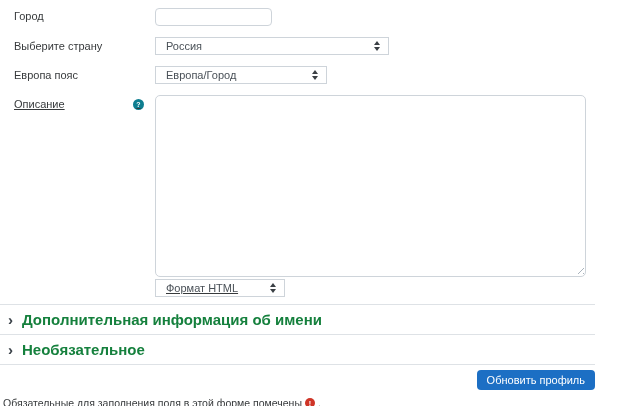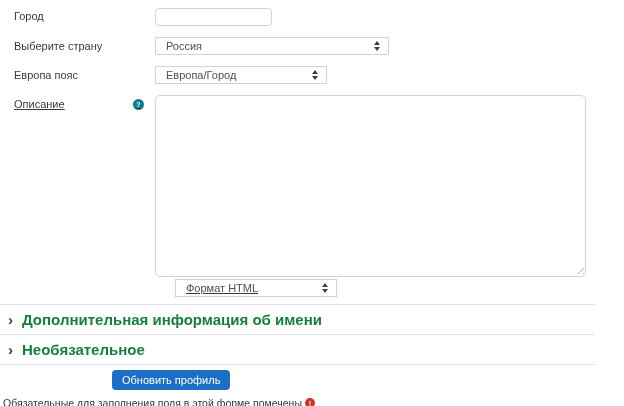--- a/index.html
+++ b/index.html
@@ -19,21 +19,21 @@
     font-family:"Liberation Sans","DejaVu Sans",sans-serif;
   }
 
   .select {
     height:18px; border:1px solid #ced4da; border-radius:0; background:#fff;
     display:flex; align-items:center; justify-content:space-between;
     padding:0 8px 0 10px; font-size:11px; color:#495057; cursor:pointer;
   }
   .select.w-country { width:234px; }
   .select.w-timezone { width:172px; }
-  .select.w-format { width:162px; margin-top:2px;margin-left:20px; }
+  .select.w-format { width:130px; margin-top:2px; }
   .sel-arrows { display:flex; flex-direction:column; align-items:center; gap:2px; }
   .tri-up { width:0; height:0; border-left:3px solid transparent; border-right:3px solid transparent; border-bottom:4px solid #3a3f44; }
   .tri-down { width:0; height:0; border-left:3px solid transparent; border-right:3px solid transparent; border-top:4px solid #3a3f44; }
 
   .help-badge {
     width:11px; height:11px; border-radius:50%; background:#0d7e90; color:#fff;
     font-size:7px; font-weight:bold; display:inline-flex; align-items:center; justify-content:center;
     margin-top:-1px; cursor:pointer; line-height:1;
   }
 
@@ -52,21 +52,21 @@
 
   .section-header {
     border-top:1px solid #dee2e6; display:flex; align-items:center;
     padding:6px 0 6px 8px; cursor:pointer;
   }
   .section-header .chev { font-size:15px; font-weight:bold; color:#3a4148; margin-right:9px; line-height:17px; }
   .section-header h3 { font-size:15px; font-weight:bold; color:#15803d; line-height:17px; }
   .first-rule { margin-top:7px; }
   .final-rule { border-top:1px solid #dee2e6; height:0; }
 
-  .btn-row { padding-left:112px; margin-top:5px; display:flex; gap:4px; }
+  .btn-row { padding-left:112px; margin-top:5px; display:flex; gap:4px;justify-content:flex-end; }
   .btn {
     height:20px; border:none; border-radius:4px; font-size:11px; padding:0 10px;
     cursor:pointer; font-family:"Liberation Sans","DejaVu Sans",sans-serif; line-height:20px;
   }
   .btn-primary { background:#1c6fc4; color:#fff; }
   .btn-secondary { background:#ced4da; color:#343a40; }
 
   .required-note { margin-top:7px; padding-left:3px; font-size:10.5px; color:#373a3c; display:flex; align-items:center; gap:3px; }
   .req-badge {
     width:10px; height:10px; border-radius:50%; background:#cf3527; color:#fff;

